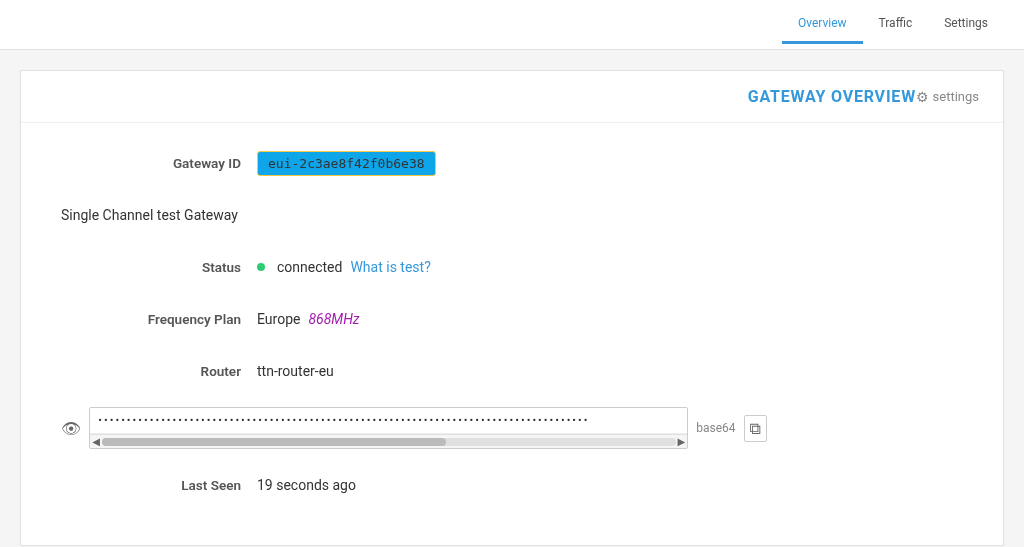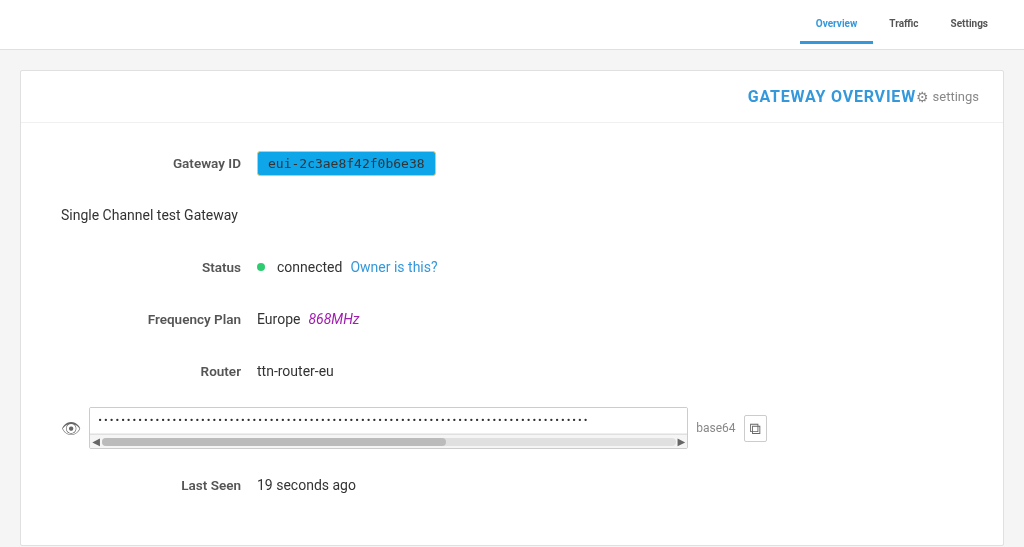--- a/index.html
+++ b/index.html
@@ -16,28 +16,27 @@
       border-bottom: 1px solid #e0e0e0;
       display: flex;
       justify-content: flex-end;
       padding: 0 20px;
       height: 50px;
       align-items: center;
     }
     .nav-tab {
       padding: 14px 16px;
       cursor: pointer;
-      font-size: 10px;
+      font-size: 12px;
       color: #555;
       text-decoration: none;
       border-bottom: 3px solid transparent;
       height: 38px;
       display: flex;
       align-items: center;
-      font-weight: bold;
     }
     .nav-tab.active {
       color: #3498db;
       border-bottom: 3px solid #3498db;
     }
 
     
     .main-content {
       background: #fff;
       margin: 20px;
@@ -277,21 +276,21 @@
         <span>Single Channel test Gateway</span>
       </div>
     </div>
 
 
     <div class="field-row">
       <span class="field-label">Status</span>
       <div class="field-value">
         <span class="status-dot"></span>
         <span>connected</span>
-        <a class="link-blue">Owner is this?</a>
+        <a class="link-blue">What is test?</a>
       </div>
     </div>
 
     <div class="field-row">
       <span class="field-label">Frequency Plan</span>
       <div class="field-value">
         <span>Europe</span>
         <span class="italic-value">868MHz</span>
       </div>
     </div>

